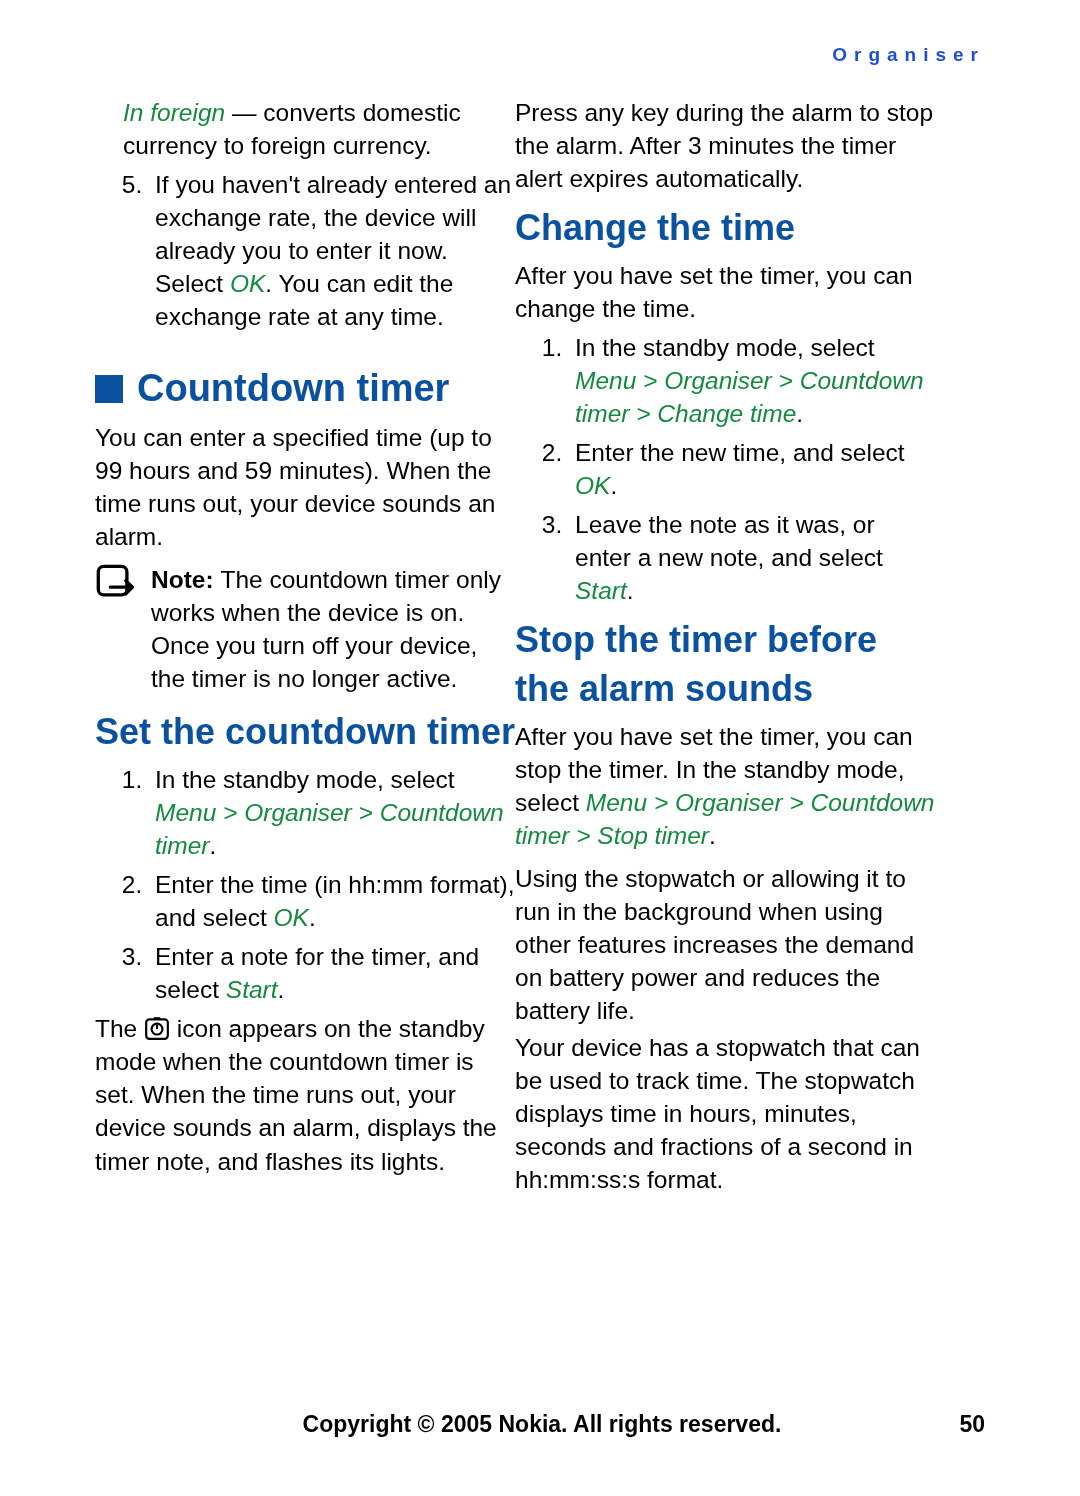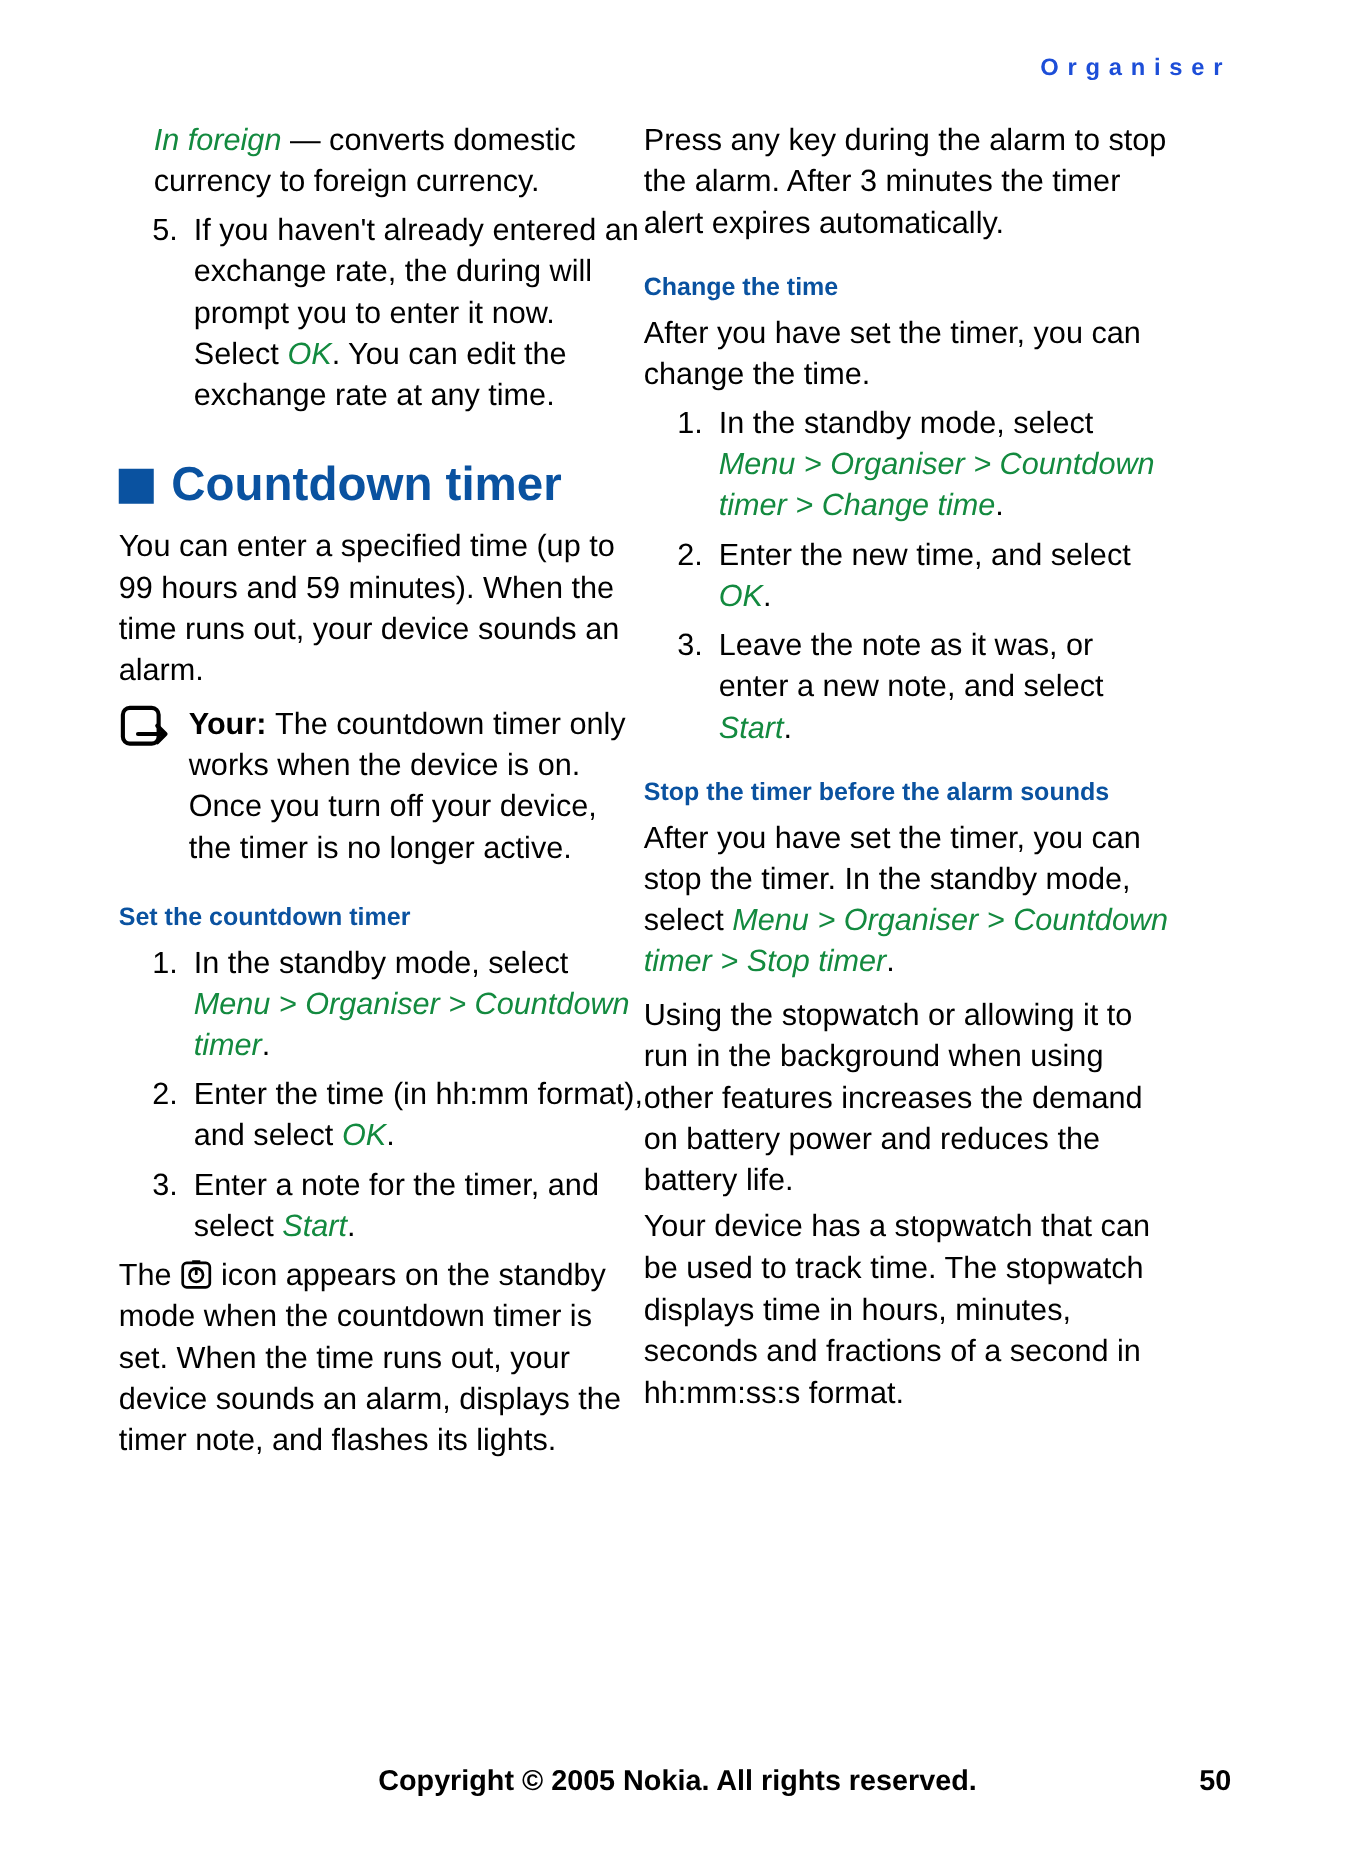--- a/index.html
+++ b/index.html
@@ -47,23 +47,23 @@
   .h1::before {
     content: "";
     display: inline-block;
     width: 28px;
     height: 28px;
     background: #0a52a0;
     margin-right: 14px;
   }
   .h2 {
     color: #0a52a0;
-    font-size: 20px;
-    font-weight: bold;
-    margin: 22px 0 6px 0;
+    font-size: 36px;
+    font-weight: bold;
+    margin: 9px 0 6px 0;
   }
   p {
     margin: 0 0 4px 0;
   }
   ol {
     margin: 6px 0 6px 0;
     padding-left: 54px;
   }
   ol li {
     padding-left: 6px;
@@ -115,36 +115,36 @@
 
   <div class="columns">
 
     <div class="col">
       <p class="list-indent">
         <span class="green-italic">In foreign</span><span> — converts domestic currency to foreign currency.</span>
       </p>
 
       <ol start="5">
         <li>
-          <span>If you haven't already entered an exchange rate, the during will prompt you to enter it now. Select </span><span class="green-italic">OK</span><span>. You can edit the exchange rate at any time.</span>
+          <span>If you haven't already entered an exchange rate, the device will already you to enter it now. Select </span><span class="green-italic">OK</span><span>. You can edit the exchange rate at any time.</span>
         </li>
       </ol>
 
       <div class="h1">Countdown timer</div>
       <p>You can enter a specified time (up to 99 hours and 59 minutes). When the time runs out, your device sounds an alarm.</p>
 
       <div class="note">
         <div class="note-icon">
           <svg viewBox="0 0 40 40">
             <rect x="3" y="3" width="26" height="26" rx="5" ry="5" fill="none" stroke="#000" stroke-width="3"></rect>
             <path d="M14 22 L34 22 L28 16 M34 22 L28 28" fill="none" stroke="#000" stroke-width="3" stroke-linecap="round" stroke-linejoin="round"></path>
           </svg>
         </div>
         <div class="note-text">
-          <p><b>Your: </b><span>The countdown timer only works when the device is on. Once you turn off your device, the timer is no longer active.</span></p>
+          <p><b>Note: </b><span>The countdown timer only works when the device is on. Once you turn off your device, the timer is no longer active.</span></p>
         </div>
       </div>
 
       <div class="h2">Set the countdown timer</div>
       <ol>
         <li>
           <span>In the standby mode, select </span><span class="green-italic">Menu &gt; Organiser &gt; Countdown timer</span><span>.</span>
         </li>
         <li>
           <span>Enter the time (in hh:mm format), and select </span><span class="green-italic">OK</span><span>.</span>

